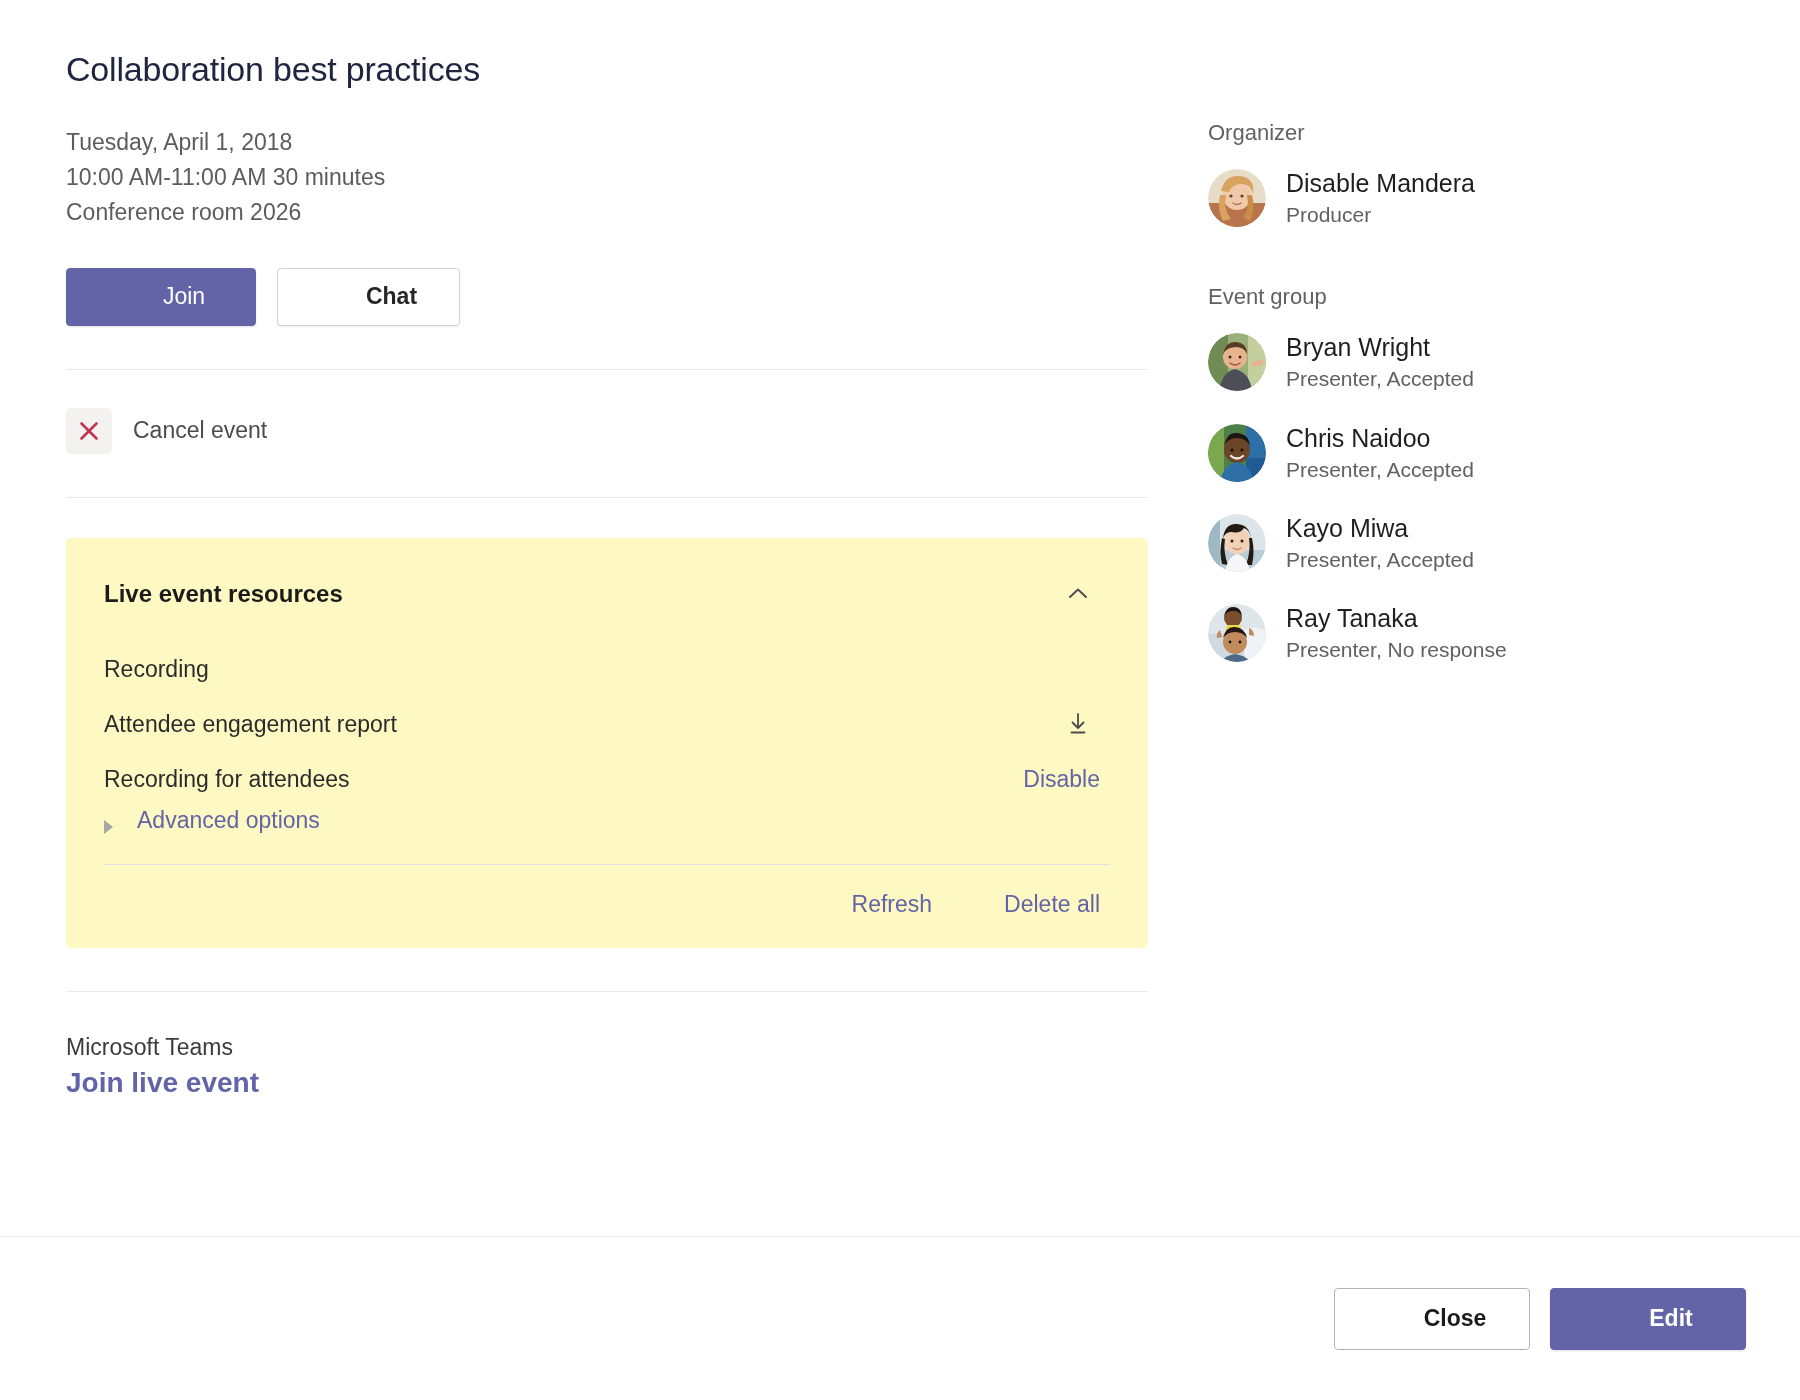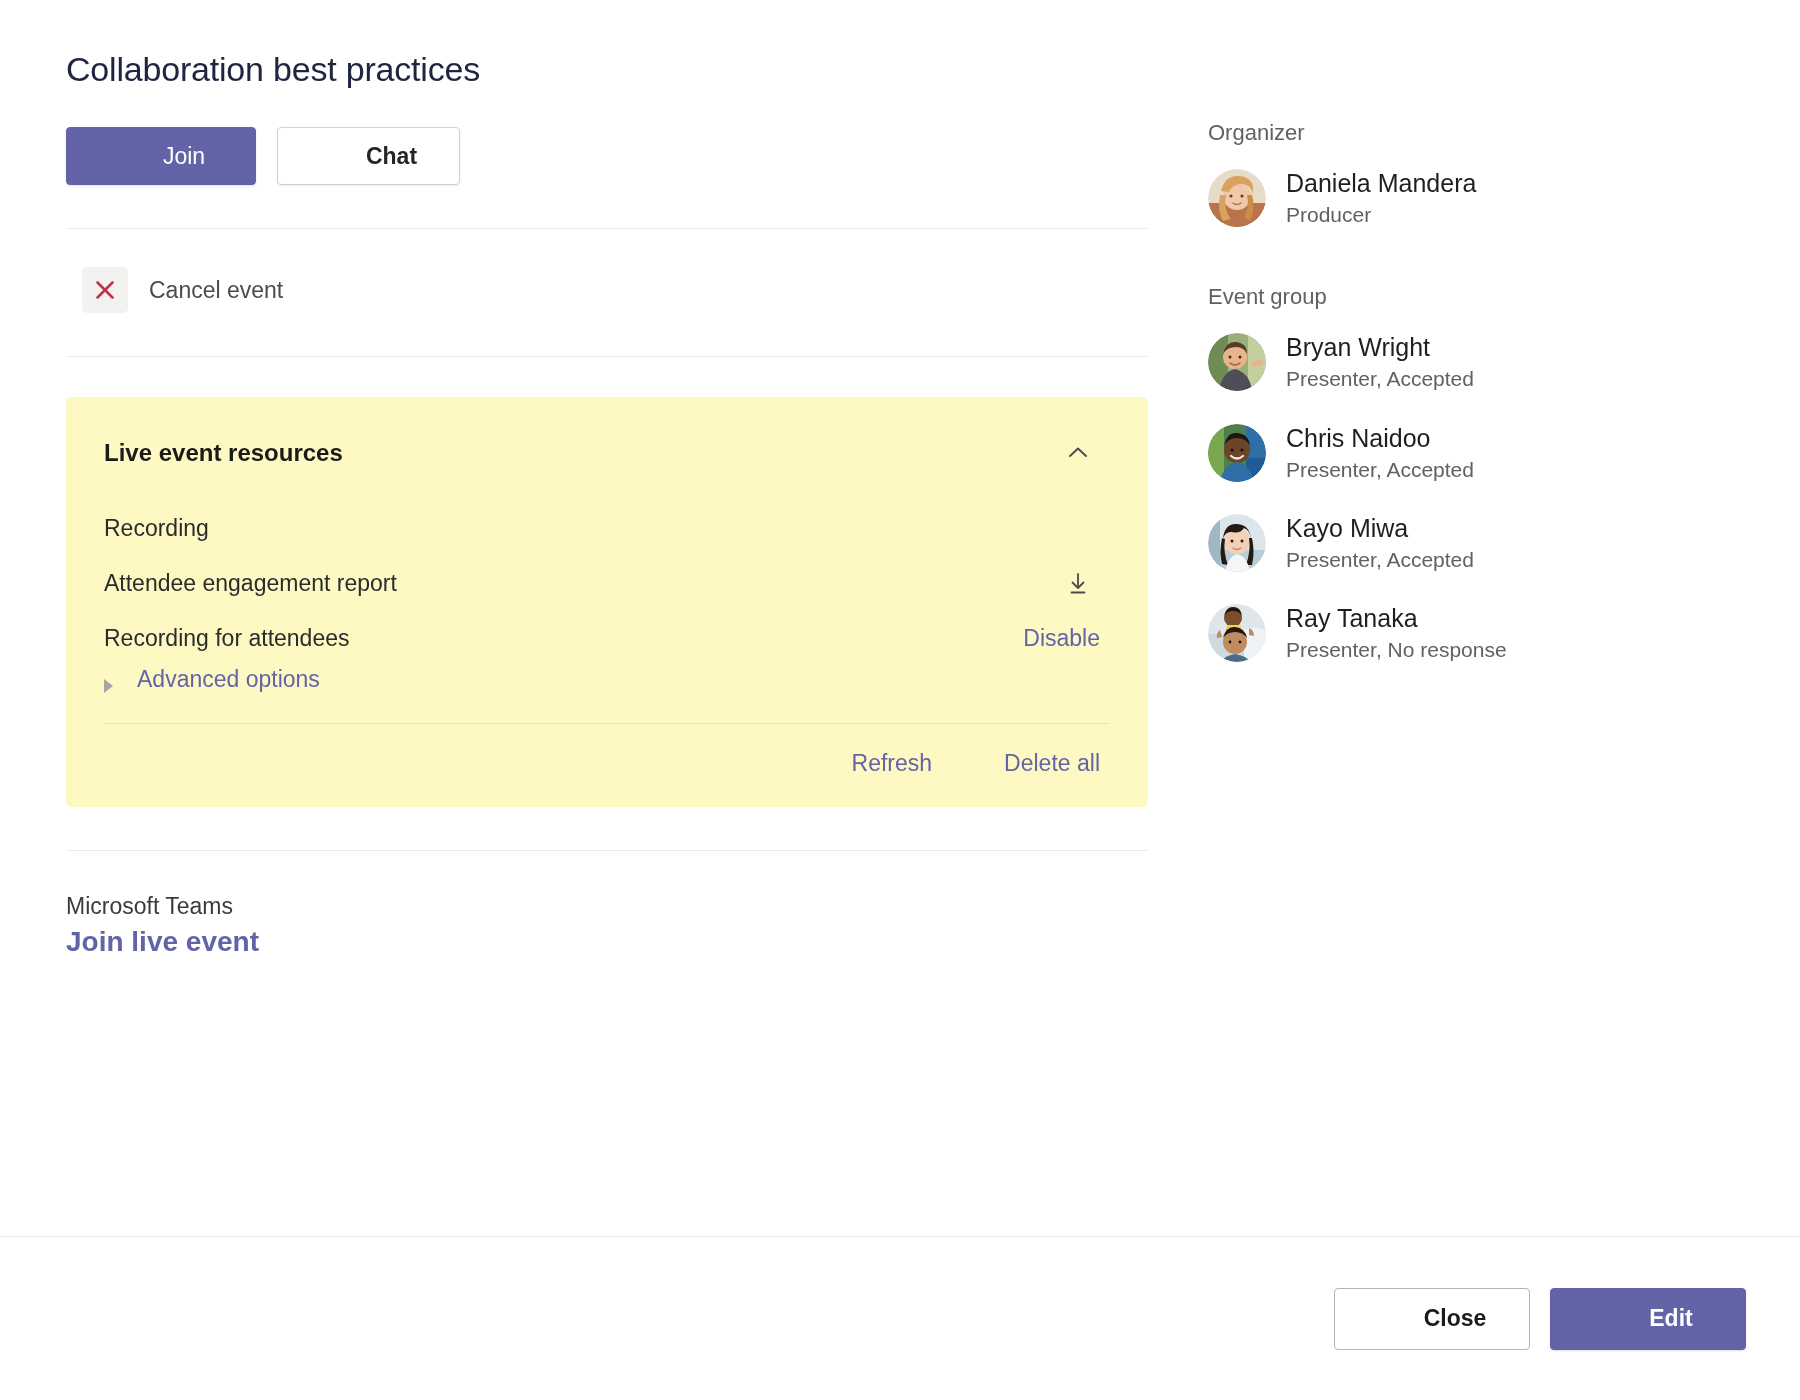--- a/index.html
+++ b/index.html
@@ -96,21 +96,21 @@
     background: #ebebeb;
     margin: 43px 0 0 0;
     width: 1082px;
   }
 
   
   .cancel-row {
     display: flex;
     align-items: center;
     gap: 21px;
-    margin: 38px 0 0 16px;
+    margin: 38px 0 0 0;
     cursor: pointer;
     width: max-content;
   }
 
   .cancel-icon-box {
     width: 46px;
     height: 46px;
     background: #f3f2f1;
     border-radius: 5px;
     display: flex;
@@ -324,20 +324,25 @@
 <body>
 
 <div class="page">
 
   <div class="body-cols">
 
     <div class="left-col">
 
       <div class="event-title">Collaboration best practices</div>
 
+      <div>
+        <div class="meta-line">Tuesday, April 1, 2018</div>
+        <div class="meta-line">10:00 AM-11:00 AM  30 minutes</div>
+        <div class="meta-line">Conference room 2026</div>
+      </div>
 
       <div class="action-row">
         <button class="btn btn-primary">Join</button>
         <button class="btn btn-secondary">Chat</button>
       </div>
 
       <div class="divider"></div>
 
       <div class="cancel-row">
         <span class="cancel-icon-box">
@@ -424,21 +429,21 @@
               <path d="M12 26 q-3 16 3 26 l8 -2 q-8 -10 -5 -24 z" fill="#d9a25e"></path>
               <path d="M44 26 q4 15 -2 26 l-7 -3 q7 -9 4 -23 z" fill="#c98d49"></path>
               <path d="M30 44 q-8 2 -11 14 l22 0 q-2 -11 -11 -14 z" fill="#b8744a"></path>
               <circle cx="23" cy="27" r="1.6" fill="#5b4034"></circle>
               <circle cx="34" cy="27" r="1.6" fill="#5b4034"></circle>
               <path d="M25 34 q4 3 8 0" stroke="#b07060" stroke-width="1.4" fill="none" stroke-linecap="round"></path>
             </g>
           </svg>
         </span>
         <span>
-          <div class="person-name">Daniela Mandera</div>
+          <div class="person-name">Disable Mandera</div>
           <div class="person-role">Producer</div>
         </span>
       </div>
 
       <div class="section-gap"></div>
 
       <div class="group-caption">Event group</div>
 
       <div class="person">
         <span class="avatar">

